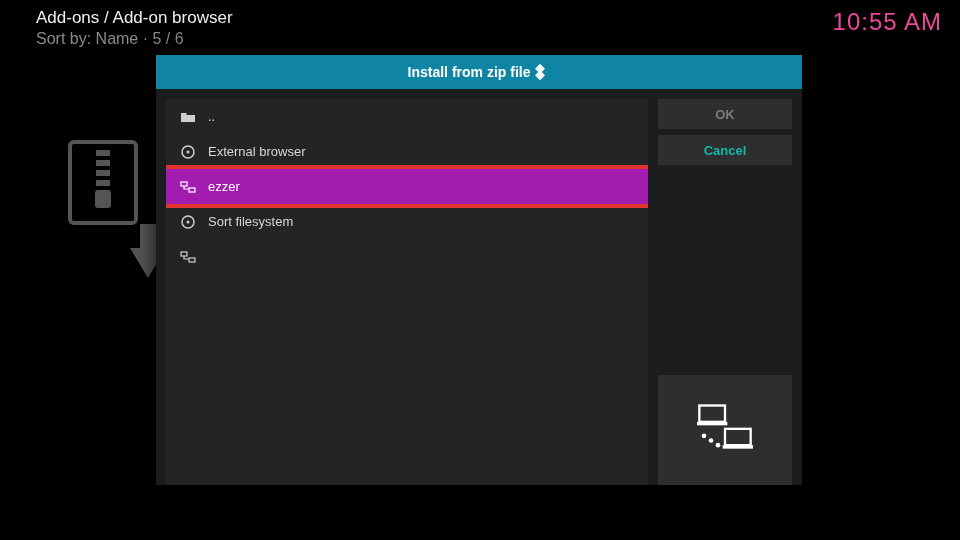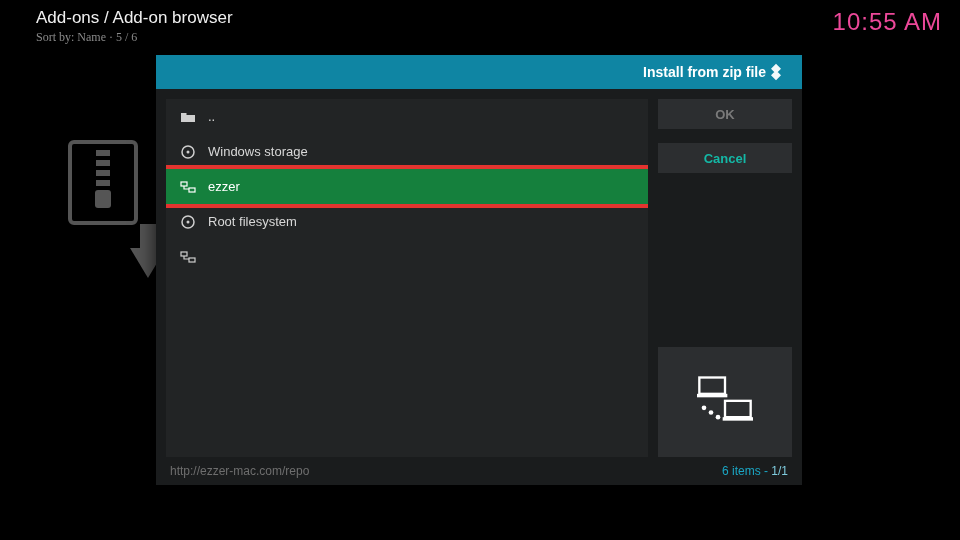--- a/index.html
+++ b/index.html
@@ -9,21 +9,21 @@
     font-family: Arial, Helvetica, sans-serif;
     color: #eaeaea;
     position: relative;
   }
   .topbar {
     position: absolute;
     top: 8px; left: 18px; right: 18px;
     display: flex; justify-content: space-between; align-items: flex-start; margin-left: 18px;
   }
   .topbar .left .title { font-size: 17px; color: #f0f0f0; }
-  .topbar .left .sub { font-size: 12px; color: #8a8a8a; margin-top: 2px; font-family: Liberation Serif, serif; }
+  .topbar .left .sub { font-size: 16px; color: #8a8a8a; margin-top: 2px; }
   .topbar .clock { font-size: 24px; color: #ec4899; font-weight: 300; letter-spacing: 1px; }
 
   .bg-icon {
     position: absolute;
     left: 68px; top: 140px;
     width: 90px; height: 130px;
   }
   .bg-icon .zip {
     width: 70px; height: 85px;
     border: 4px solid #555; border-radius: 6px;
@@ -53,21 +53,21 @@
     position: absolute;
     left: 156px; top: 55px;
     width: 646px; height: 430px;
     background: #1a1c1d;
     box-shadow: 0 0 20px rgba(0,0,0,0.8);
     display: flex; flex-direction: column;
   }
   .dialog-header {
     background: #0f85a3;
     height: 34px;
-    display: flex; align-items: center; justify-content: flex-end;
+    display: flex; align-items: center; justify-content: center;
     padding: 0 16px;
     color: #fff; font-weight: bold; font-size: 14px;
   }
   .kodi-logo { width: 20px; height: 20px; position: relative; }
   .kodi-logo svg { display: block; }
 
   .dialog-body {
     flex: 1;
     display: flex;
     padding: 10px 10px 0 10px;
@@ -81,32 +81,32 @@
   }
   .file-row {
     height: 35px;
     display: flex; align-items: center;
     padding: 0 14px;
     gap: 12px;
     color: #d8d8d8;
     font-size: 13px;
     cursor: pointer;
   }
-  .file-row.selected { background: #15803d; color: #fff; }
+  .file-row.selected { background: #a21caf; color: #fff; }
   .file-row .ficon { width: 16px; height: 14px; flex-shrink: 0; display: flex; align-items: center; justify-content: center; }
 
   .highlight-box {
     position: absolute;
     border: 4px solid #e3342f;
     pointer-events: none;
   }
 
   .side-panel {
     width: 134px;
-    display: flex; flex-direction: column; gap: 14px;
+    display: flex; flex-direction: column; gap: 6px;
   }
   .btn {
     height: 30px; background: #2c2e30;
     color: #14b8a6; font-size: 13px; font-weight: bold;
     display: flex; align-items: center; justify-content: center;
     cursor: pointer;
   }
   .btn.dim { color: #7a7a7a; }
   .preview {
     margin-top: auto;
@@ -171,41 +171,41 @@
           </span>
           <span>..</span>
         </div>
         <div class="file-row">
           <span class="ficon">
             <svg width="14" height="14" viewBox="0 0 14 14">
               <circle cx="7" cy="7" r="6" fill="none" stroke="#cfcfcf" stroke-width="1.5"></circle>
               <circle cx="7" cy="7" r="1.5" fill="#cfcfcf"></circle>
             </svg>
           </span>
-          <span>Windows storage</span>
+          <span>External browser</span>
         </div>
         <div class="file-row selected">
           <span class="ficon">
             <svg width="16" height="12" viewBox="0 0 16 12">
               <rect x="1" y="1" width="6" height="4" fill="none" stroke="#fff" stroke-width="1.2"></rect>
               <rect x="9" y="7" width="6" height="4" fill="none" stroke="#fff" stroke-width="1.2"></rect>
               <path d="M4 5v3h5" fill="none" stroke="#fff" stroke-width="1.2"></path>
             </svg>
           </span>
           <span>ezzer</span>
         </div>
         <div class="highlight-box" style="left: -4px; top: 66px; width: calc(100% + 8px); height: 43px;"></div>
         <div class="file-row">
           <span class="ficon">
             <svg width="14" height="14" viewBox="0 0 14 14">
               <circle cx="7" cy="7" r="6" fill="none" stroke="#cfcfcf" stroke-width="1.5"></circle>
               <circle cx="7" cy="7" r="1.5" fill="#cfcfcf"></circle>
             </svg>
           </span>
-          <span>Root filesystem</span>
+          <span>Sort filesystem</span>
         </div>
         <div class="file-row">
           <span class="ficon">
             <svg width="16" height="12" viewBox="0 0 16 12">
               <rect x="1" y="1" width="6" height="4" fill="none" stroke="#cfcfcf" stroke-width="1.2"></rect>
               <rect x="9" y="7" width="6" height="4" fill="none" stroke="#cfcfcf" stroke-width="1.2"></rect>
               <path d="M4 5v3h5" fill="none" stroke="#cfcfcf" stroke-width="1.2"></path>
             </svg>
           </span>
         </div>
@@ -220,19 +220,13 @@
           <rect x="30" y="24" width="22" height="14" fill="none" stroke="#fff" stroke-width="2"></rect>
           <rect x="28" y="38" width="26" height="3" fill="#fff"></rect>
           <circle cx="12" cy="30" r="2" fill="#fff"></circle>
           <circle cx="18" cy="34" r="2" fill="#fff"></circle>
           <circle cx="24" cy="38" r="2" fill="#fff"></circle>
         </svg>
       </div>
     </div>
   </div>
 
-  <div class="dialog-footer">
-    <span class="path">http://ezzer-mac.com/repo</span>
-    <span class="count">
-      <span>6 items</span> - <span class="page">1/1</span>
-    </span>
-  </div>
 </div>
 
 </body></html>

